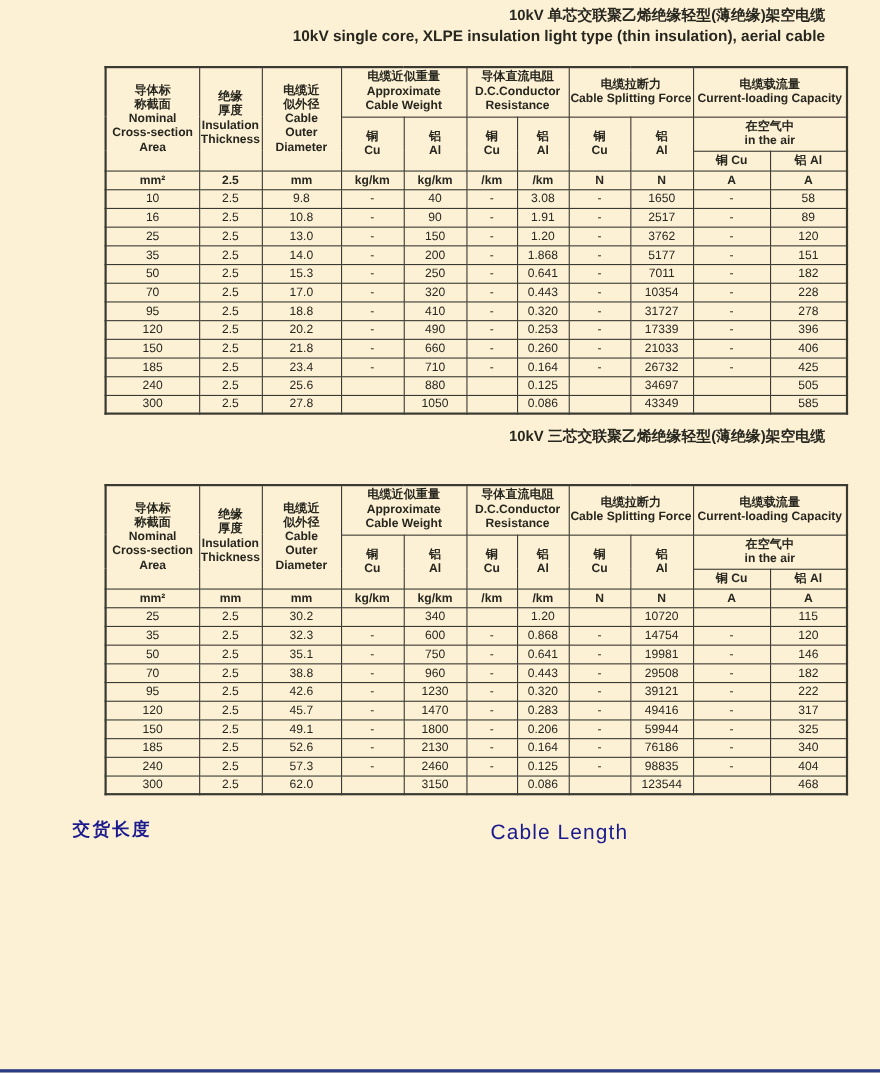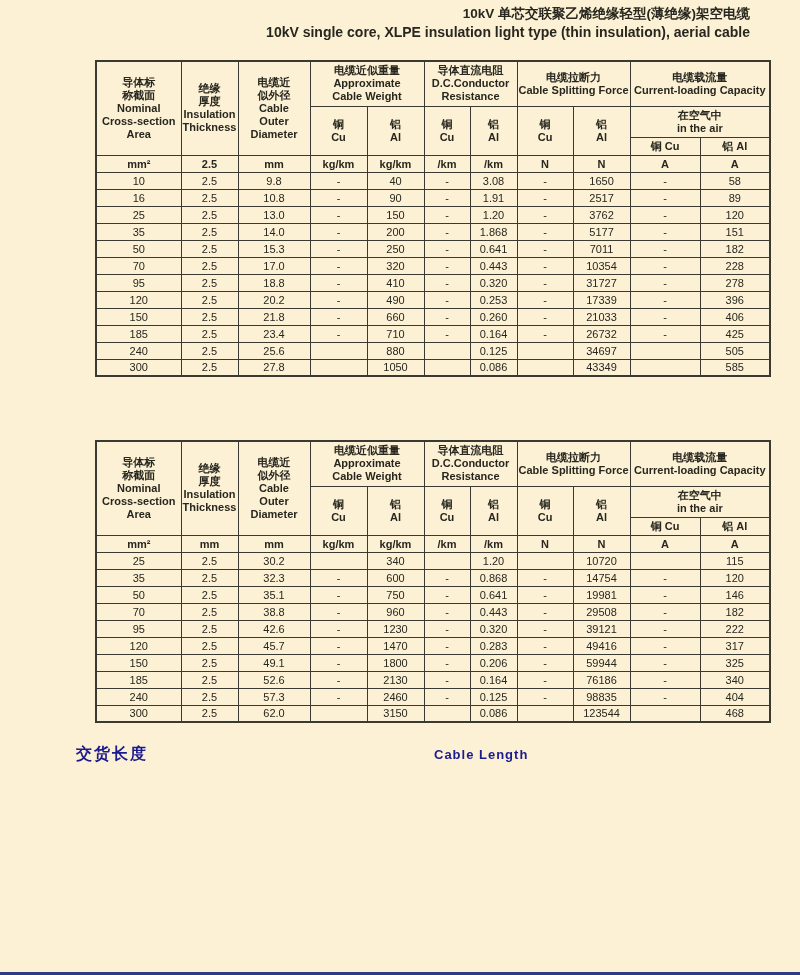--- a/index.html
+++ b/index.html
@@ -41,29 +41,29 @@
     font-weight:bold;font-size:11px;line-height:13px;
     white-space:pre-line;padding:2px 1px;
   }
   .cable thead tr.hr1{height:45px;}
   .cable thead tr.hr2{height:28px;}
   .cable thead tr.hr3{height:17px;}
   .cable tbody tr{height:17px;}
   .cable td{font-size:11px;padding:0 2px;}
   .cable tbody tr:first-child td{font-weight:bold;}
 
-  .footer-left{position:absolute;top:744px;left:52px;width:378px;}
+  .footer-left{position:absolute;top:744px;left:42px;width:378px;}
   .footer-right{position:absolute;top:747px;left:430px;width:352px;}
   .footer-heading-zh{
     color:var(--accent);font-weight:bold;font-size:16px;
     margin:0 0 6px 24px;letter-spacing:2px;
   }
   .footer-heading-en{
-    color:var(--accent);font-weight:bold;font-size:13px;
-    margin:0 0 6px 4px;letter-spacing:1px;
+    color:var(--accent);font-weight:normal;font-size:19px;
+    margin:0 0 6px 16px;letter-spacing:1px;
   }
   .footer-body-zh{
     margin:0;font-size:14.5px;line-height:27px;text-indent:2em;
     letter-spacing:1px;
   }
   .footer-body-en{
     margin:0;font-size:13.5px;line-height:24px;text-indent:2em;
   }
   .bottom-bar{
     position:absolute;left:0;bottom:0;width:800px;height:3px;
@@ -307,20 +307,21 @@
         <td>0.086</td>
         <td></td>
         <td>43349</td>
         <td></td>
         <td>585</td>
       </tr>
     </tbody>
 </table>
 
 <div class="title-block" id="title2">
+  <div class="title-zh">10kV 三芯交联聚乙烯绝缘轻型(薄绝缘)架空电缆</div>
 </div>
 
 <table class="cable" id="table2">
   <colgroup>
     <col style="width:85px">
       <col style="width:57px">
       <col style="width:72px">
     <col style="width:57px">
       <col style="width:57px">
       <col style="width:46px">

